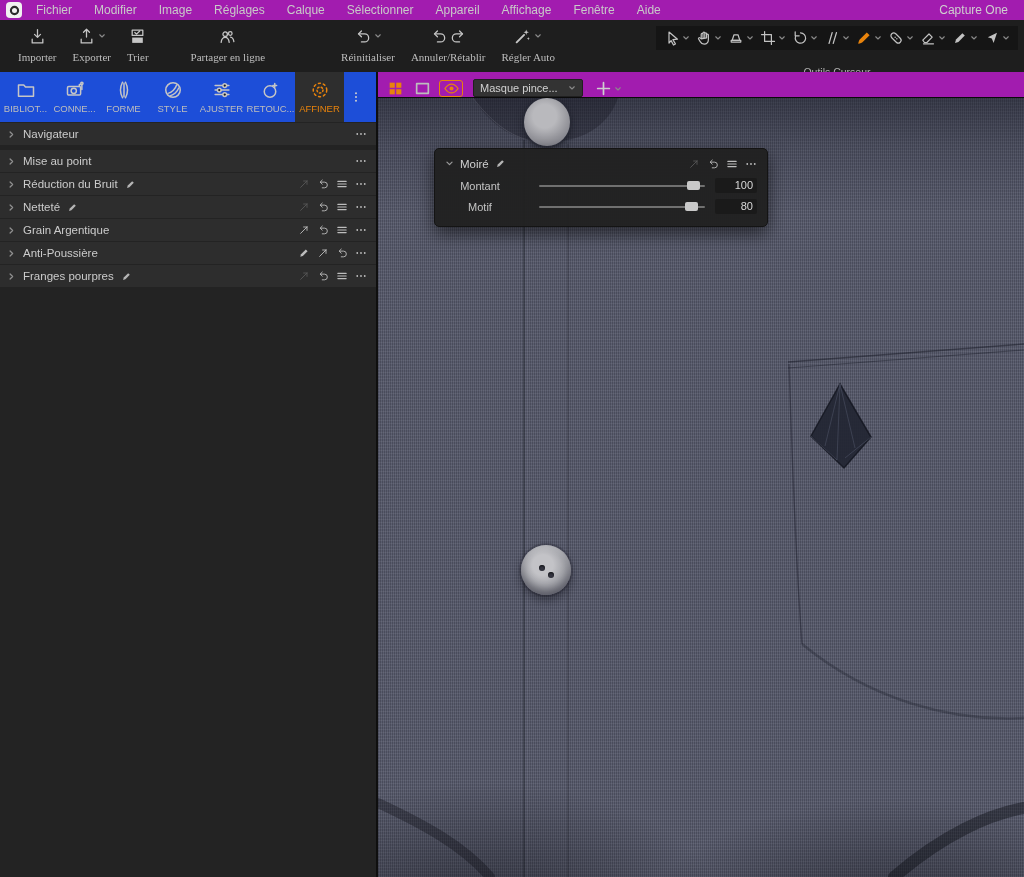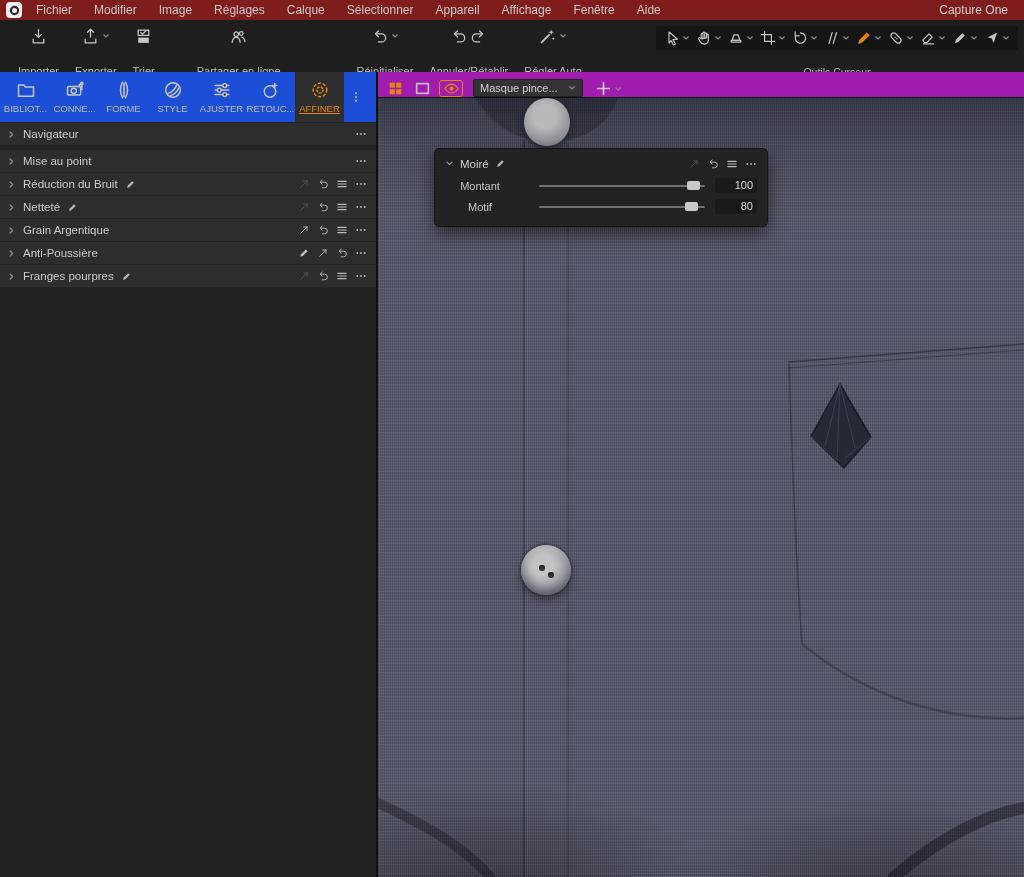--- a/index.html
+++ b/index.html
@@ -9,56 +9,56 @@
   .app { position:relative; width:1024px; height:877px; overflow:hidden; background:#1e1e1e; color:#c9c9c9; }
 
   
   svg.ic { width:16px; height:16px; fill:none; stroke:currentColor; stroke-width:1.2; stroke-linecap:round; stroke-linejoin:round; flex:none; }
   svg.ic.m { width:17px; height:17px; }
   svg.ic.s { width:12px; height:12px; }
   svg.ic.chev { width:8px; height:8px; color:#8a8a8a; }
   svg.ic.dim { color:#575757; }
 
   
-  .menubar { height:20px; background:#7f1d1d; display:flex; align-items:center; padding:0 10px 0 6px; font-size:12px; }
+  .menubar { height:20px; background:#a21caf; display:flex; align-items:center; padding:0 10px 0 6px; font-size:12px; }
   .logo { width:16px; height:16px; background:#f1f1f1; border-radius:4px; display:flex; align-items:center; justify-content:center; margin-right:14px; }
   .logo svg { width:13px; height:13px; }
   .menus { display:flex; gap:22px; }
   .menu-item { color:#c9c9c9; cursor:default; white-space:nowrap; }
   .win-title { color:#cfcfcf; margin-right:6px; }
 
   
   .toolbar { height:52px; background:#1e1e1e; display:flex; align-items:flex-start; padding:3px 0 0 10px; }
   .tb-left { display:flex; }
   .tbitem { display:flex; flex-direction:column; align-items:center; margin:0 8px; cursor:default; }
   .tb-left > div.tbitem:nth-of-type(4) { margin:0 34px; }
   .tb-left > div.tbitem:nth-of-type(5) { margin-left:42px; }
   .tbicons { display:flex; align-items:center; gap:3px; height:26px; color:#c6c6c6; }
-  .tblabel { font-size:11px; color:#bdbdbd; margin-top:16px; white-space:nowrap; }
+  .tblabel { font-size:11px; color:#bdbdbd; margin-top:2px; white-space:nowrap;font-family:Liberation Serif, serif; }
   .cursor-tools { margin-left:auto; margin-right:6px; display:flex; flex-direction:column; align-items:center; padding-top:3px; max-width:365px; overflow:hidden; }
   .ct-row { display:flex; align-items:center; background:#151515; padding:4px 5px; }
   .ctitem { display:flex; align-items:center; margin:0 3px; color:#c2c2c2; cursor:default; }
   .ctitem svg.ic.m { width:16px; height:16px; }
   .ctitem .chev { margin-left:2px; color:#777; }
   .ctitem.active { color:#e8830c; }
   .ct-label { font-size:10.5px; color:#b0b0b0; margin-top:16px; }
 
   
   .main { display:flex; height:805px; }
   .left-col { width:378px; background:#232323; border-right:2px solid #0f0f0f; display:flex; flex-direction:column; }
   .right-col { width:646px; display:flex; flex-direction:column; }
 
   
   .tabsbar { height:50px; background:#1d4ed8; display:flex; align-items:stretch; padding-left:1px; }
   .tabs { display:flex; }
   .tab { width:49px; display:flex; flex-direction:column; align-items:center; justify-content:center; gap:3px; color:#c6c6c6; cursor:default; }
   .tab svg.ic.m { width:20px; height:20px; }
   .tablabel { font-size:9.5px; color:#bdbdbd; white-space:nowrap; }
   .tab.active { background:#2e2e2e; color:#e8830c; }
-  .tab.active .tablabel { color:#e8830c;text-decoration:underline; }
+  .tab.active .tablabel { color:#e8830c; }
   .tab-more { width:24px; display:flex; align-items:center; justify-content:center; color:#d0d0d0; }
 
   
   .sidebar { flex:1; background:#232323; padding-top:1px; }
   .srow { height:22px; background:#2d2d2d; display:flex; align-items:center; padding:0 9px 0 7px; margin-bottom:1px; font-size:11.5px; color:#cbcbcb; cursor:default; }
   .sidebar > div.srow:nth-of-type(1) { margin-bottom:5px; }
   .srow .chevr { width:9px; height:9px; color:#909090; margin-right:7px; }
   .srow .slabel { margin-right:7px; }
   .srow .brushic { width:11px; height:11px; color:#b5b5b5; }
   .sicons { display:flex; align-items:center; gap:7px; color:#bdbdbd; }

